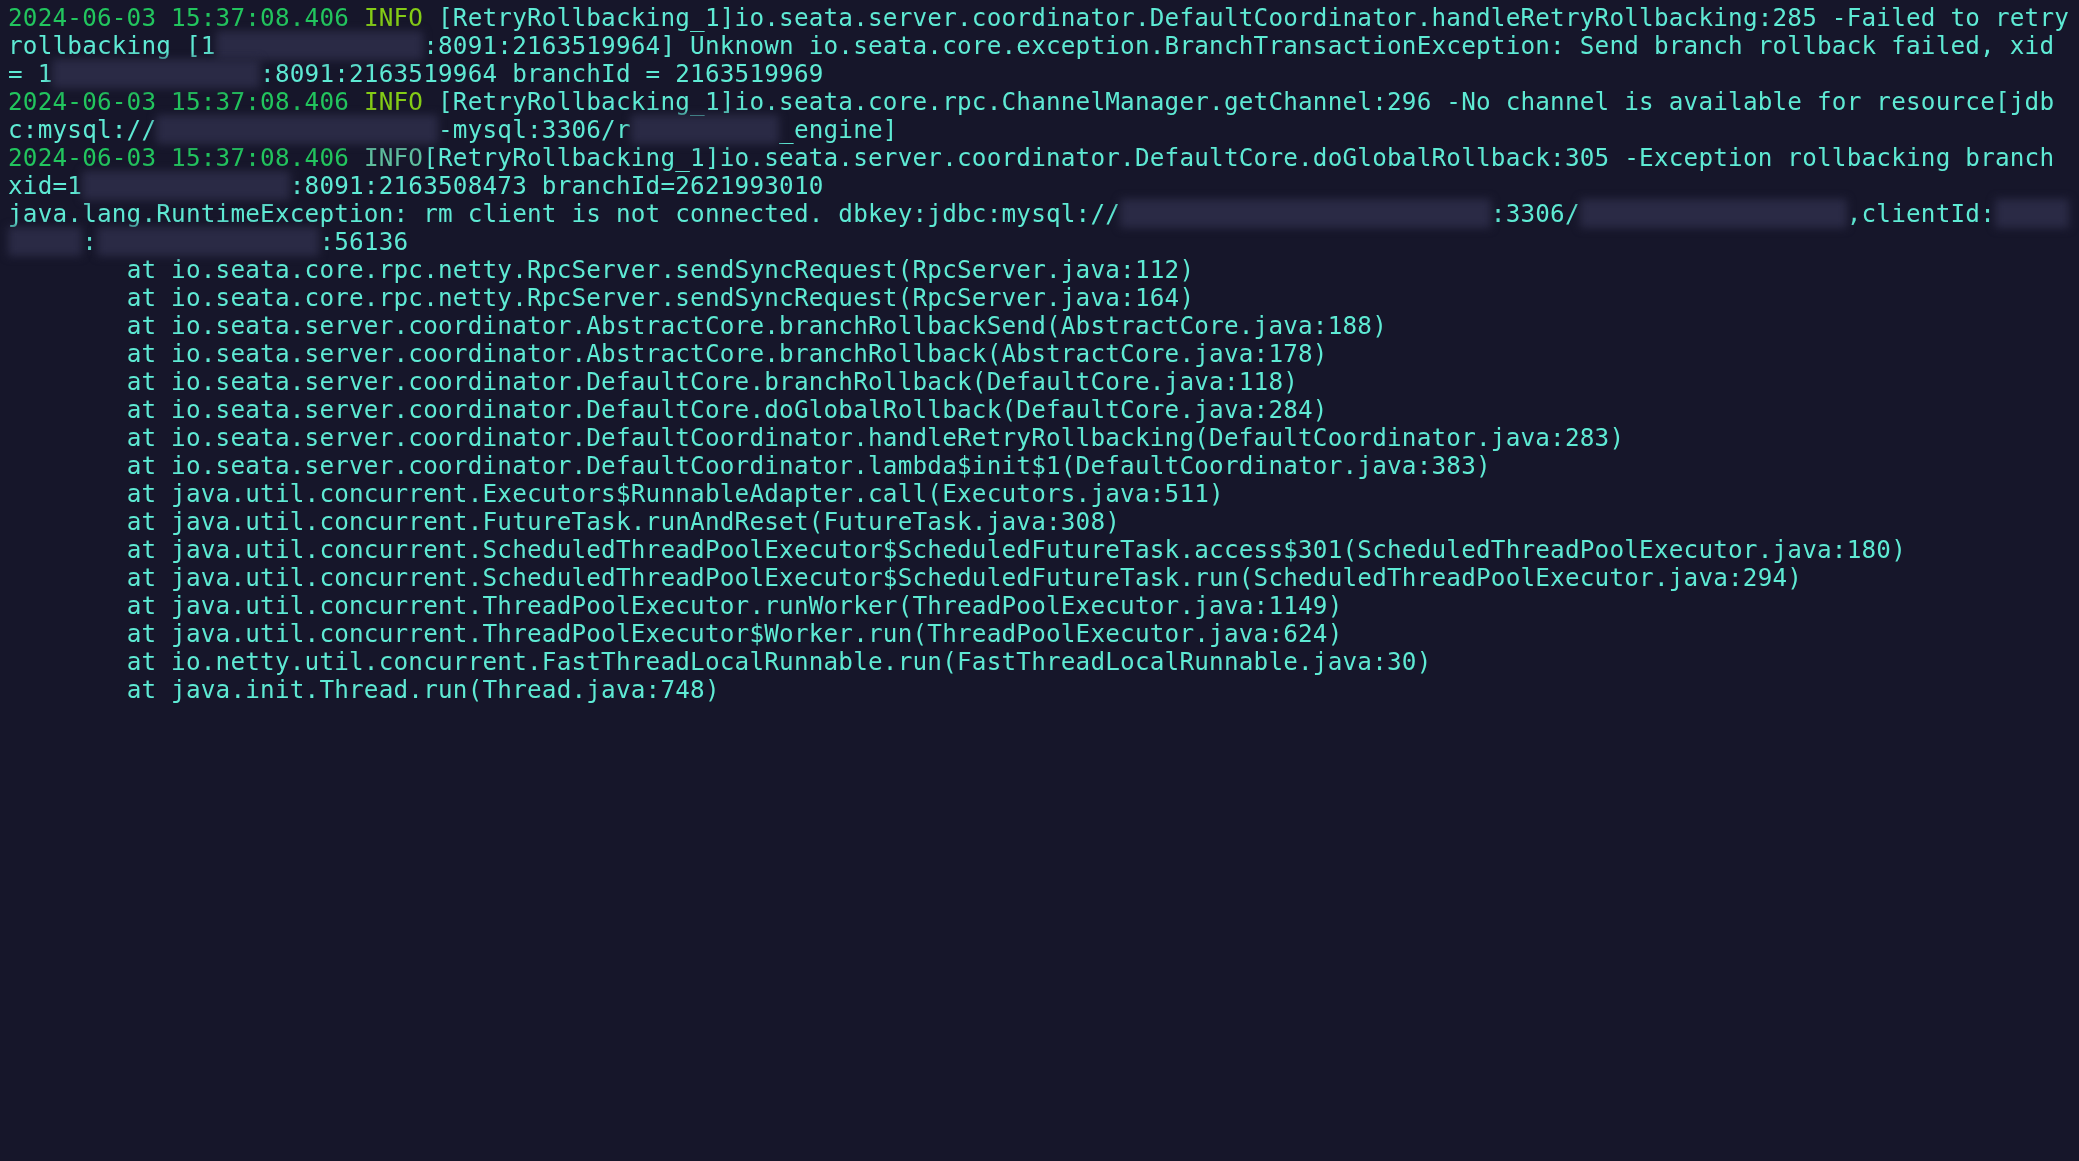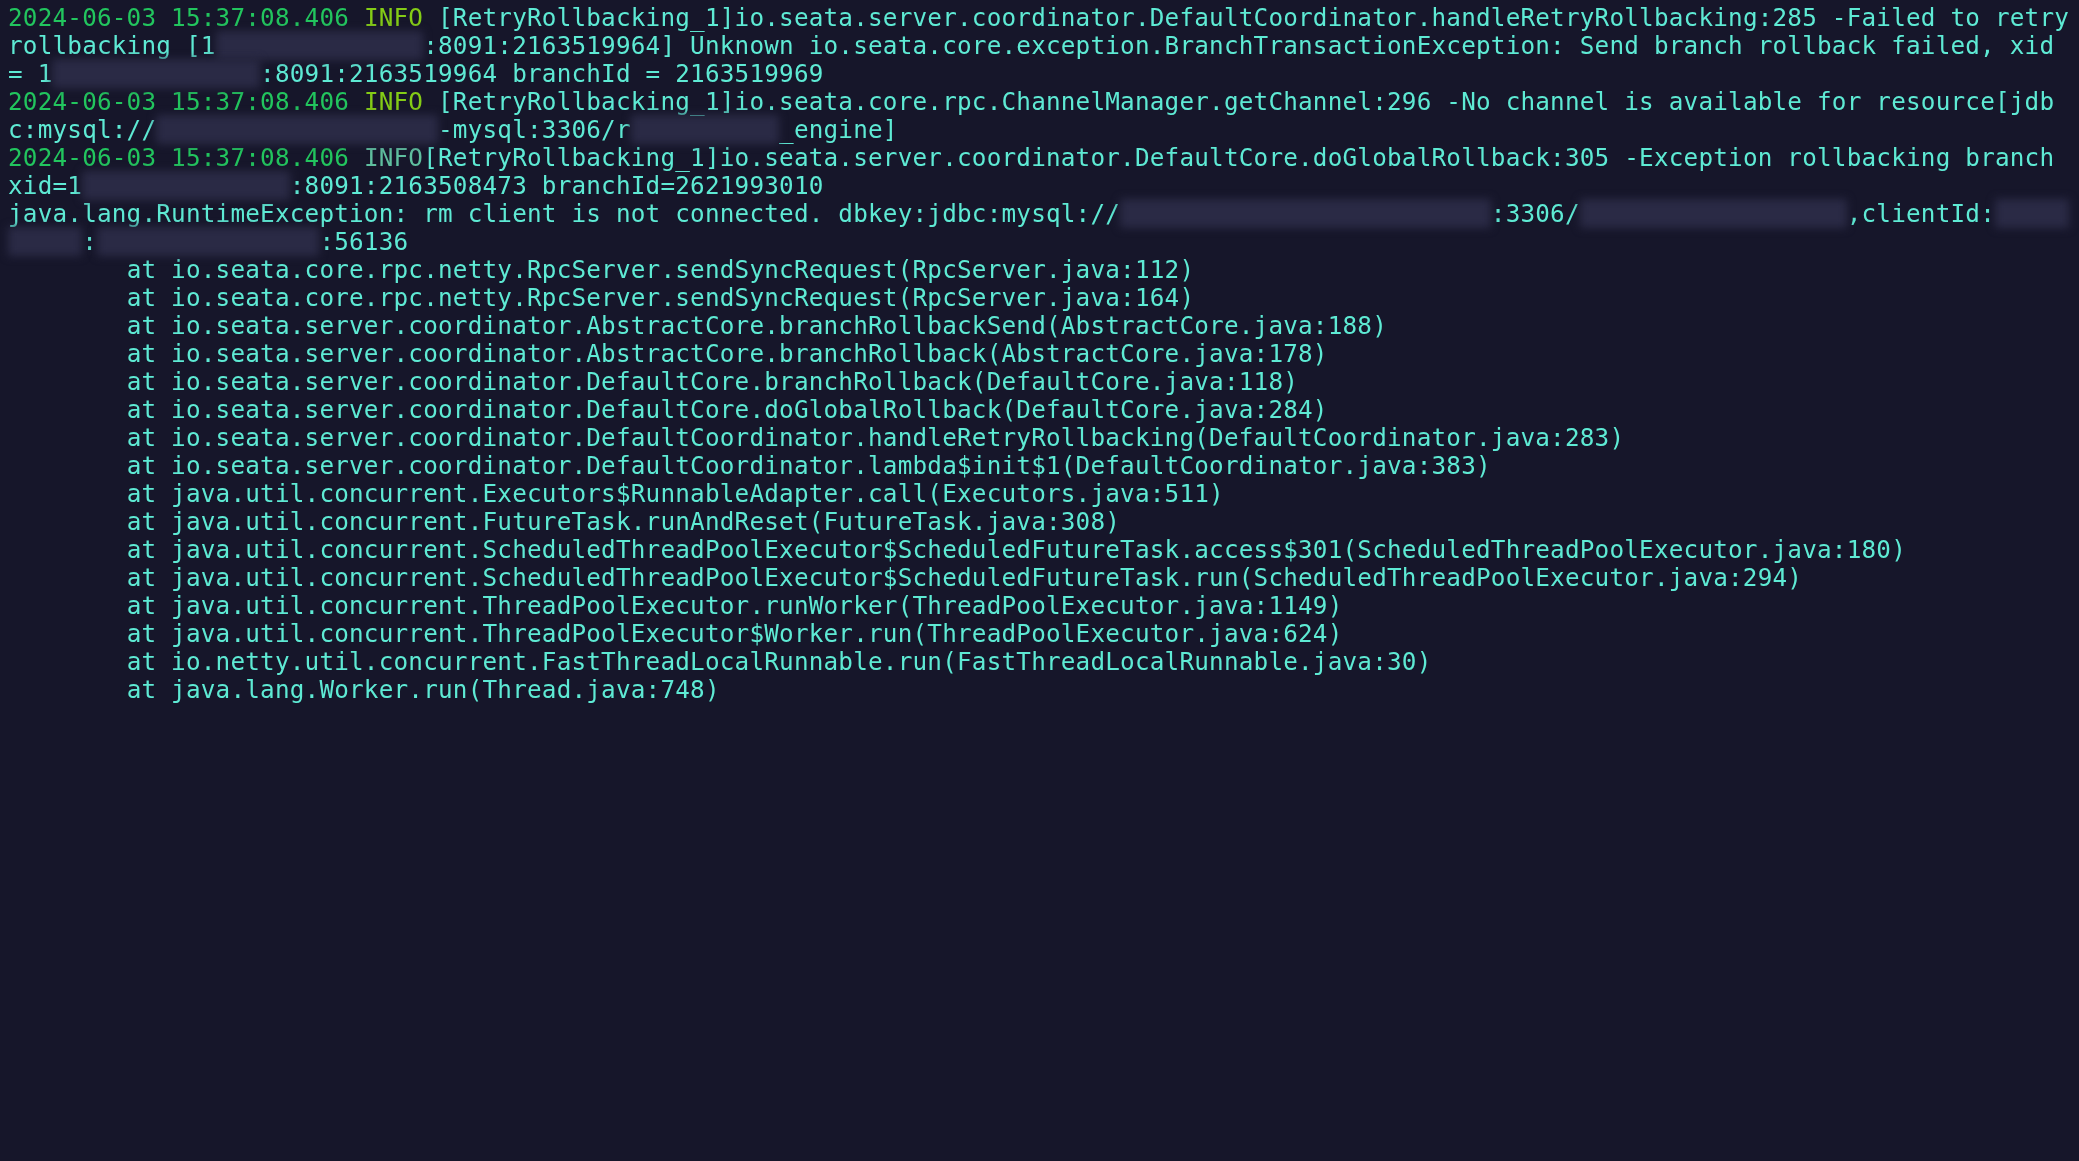--- a/index.html
+++ b/index.html
@@ -48,13 +48,13 @@
 <span class="txt">        at io.seata.server.coordinator.DefaultCore.doGlobalRollback(DefaultCore.java:284)</span>
 <span class="txt">        at io.seata.server.coordinator.DefaultCoordinator.handleRetryRollbacking(DefaultCoordinator.java:283)</span>
 <span class="txt">        at io.seata.server.coordinator.DefaultCoordinator.lambda$init$1(DefaultCoordinator.java:383)</span>
 <span class="txt">        at java.util.concurrent.Executors$RunnableAdapter.call(Executors.java:511)</span>
 <span class="txt">        at java.util.concurrent.FutureTask.runAndReset(FutureTask.java:308)</span>
 <span class="txt">        at java.util.concurrent.ScheduledThreadPoolExecutor$ScheduledFutureTask.access$301(ScheduledThreadPoolExecutor.java:180)</span>
 <span class="txt">        at java.util.concurrent.ScheduledThreadPoolExecutor$ScheduledFutureTask.run(ScheduledThreadPoolExecutor.java:294)</span>
 <span class="txt">        at java.util.concurrent.ThreadPoolExecutor.runWorker(ThreadPoolExecutor.java:1149)</span>
 <span class="txt">        at java.util.concurrent.ThreadPoolExecutor$Worker.run(ThreadPoolExecutor.java:624)</span>
 <span class="txt">        at io.netty.util.concurrent.FastThreadLocalRunnable.run(FastThreadLocalRunnable.java:30)</span>
-<span class="txt">        at java.lang.Worker.run(Thread.java:748)</span></pre>
+<span class="txt">        at java.init.Thread.run(Thread.java:748)</span></pre>
 
 </body></html>

